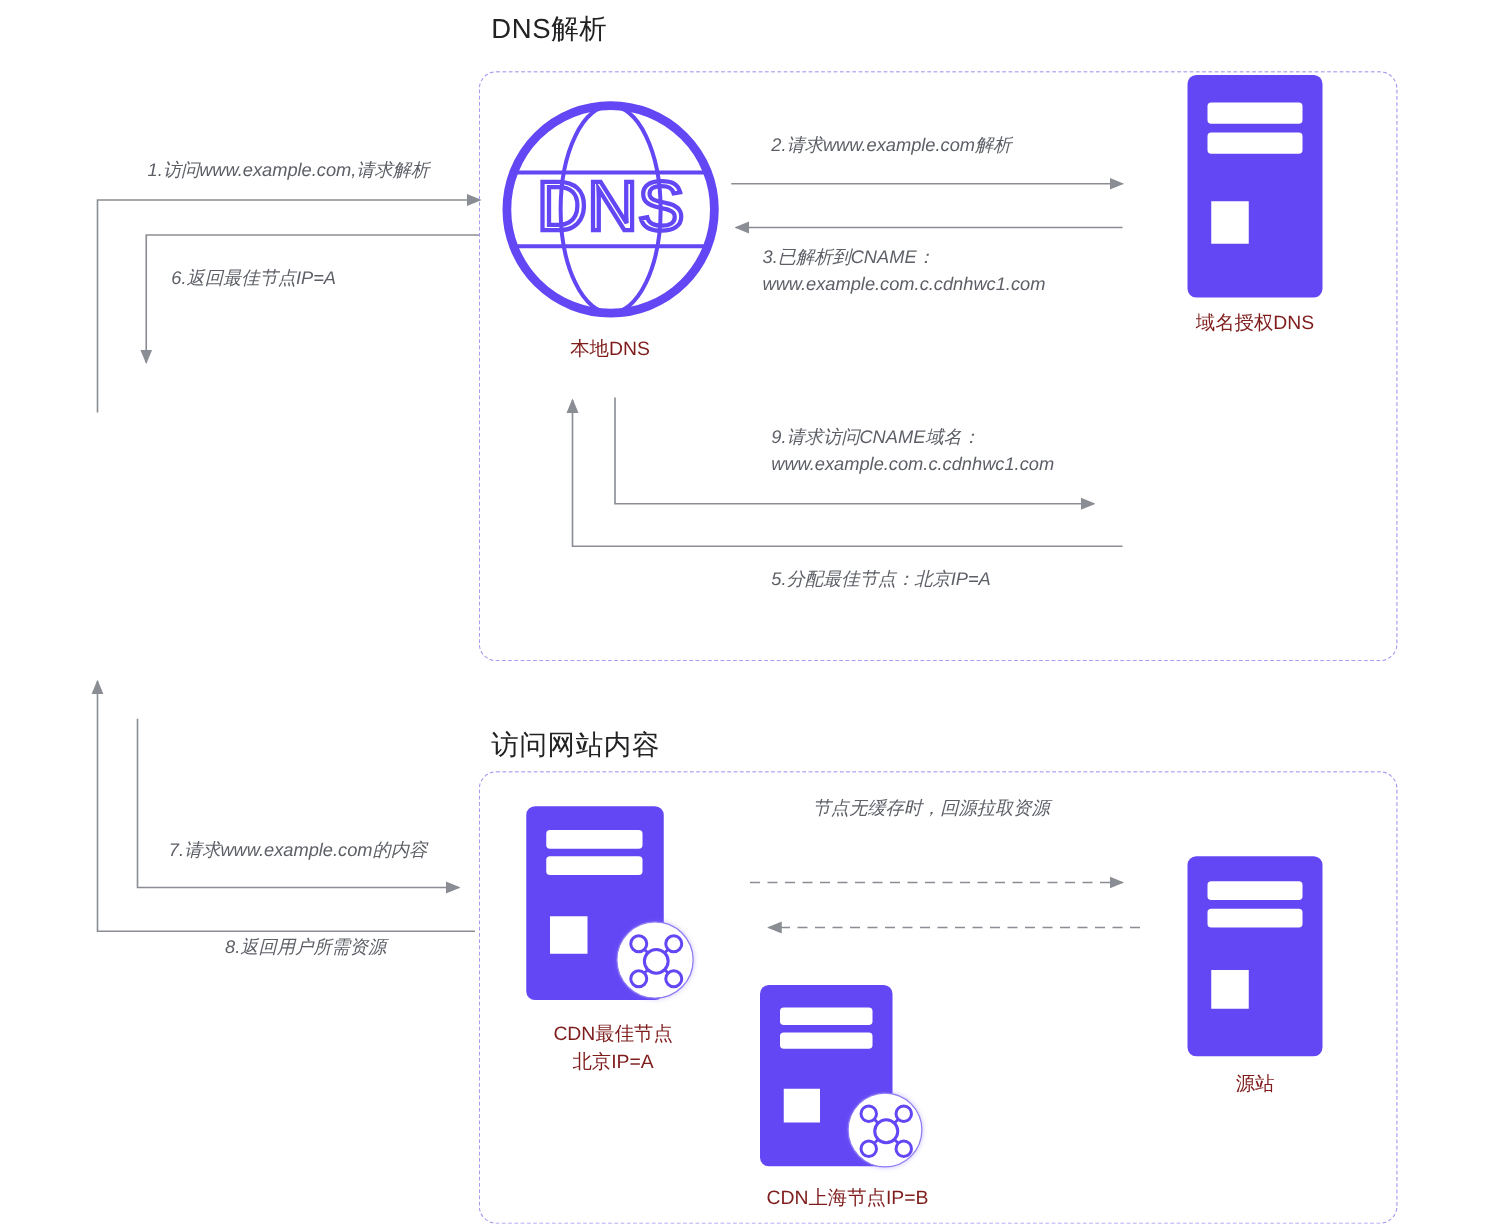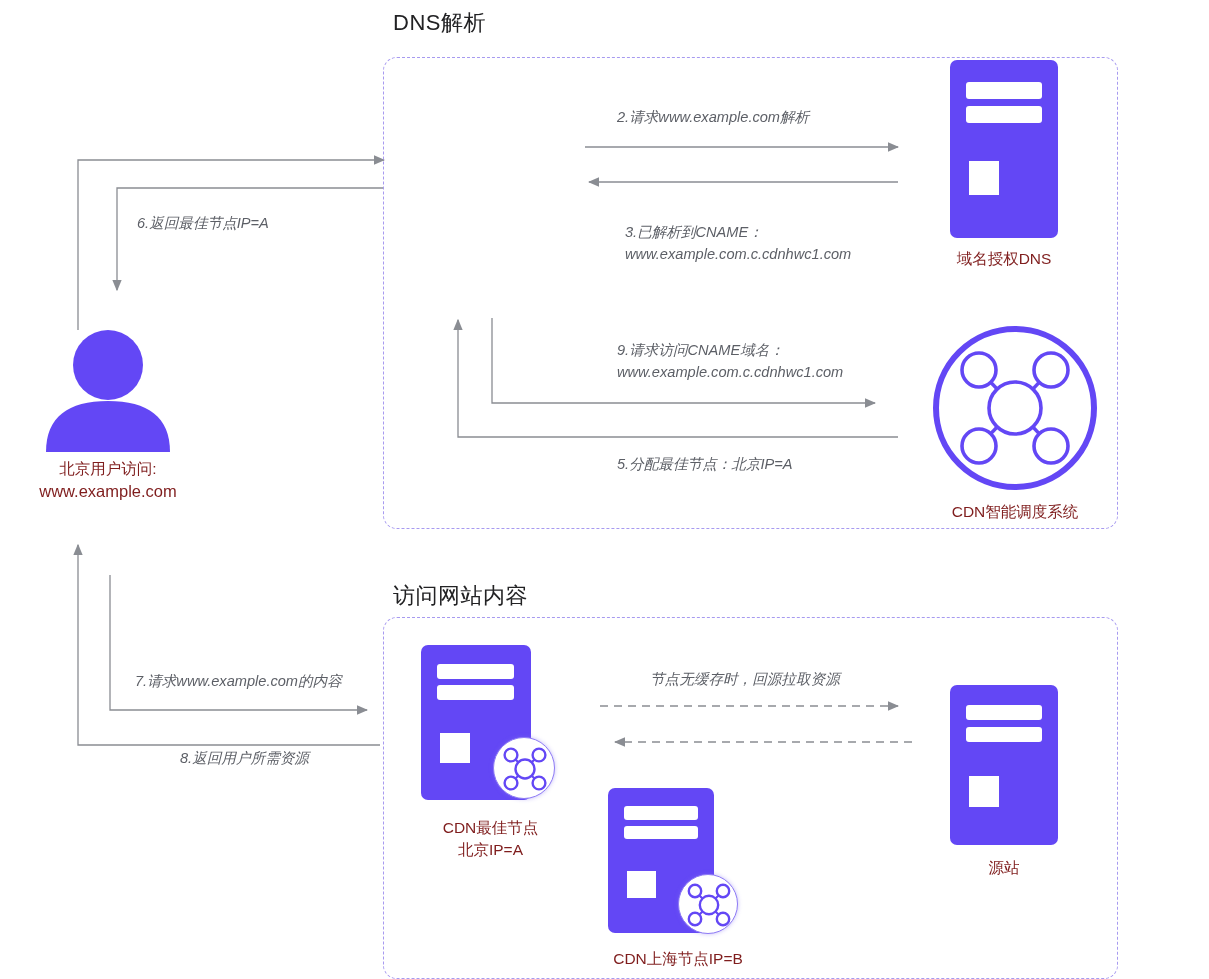--- a/index.html
+++ b/index.html
@@ -122,58 +122,43 @@
 
     <path d="M912,742 L615,742" fill="none" stroke="#8a8d93" stroke-width="1.3" stroke-dasharray="8 6" marker-end="url(#ahd)"></path>
   </svg>
 
   <div class="panel-title" style="left:393px; top:8px;">DNS解析</div>
   <div class="panel" style="left:383px; top:57px; width:735px; height:472px;"></div>
 
   <div class="panel-title" style="left:393px; top:581px;">访问网站内容</div>
   <div class="panel" style="left:383px; top:617px; width:735px; height:362px;"></div>
 
-  <div class="node" style="left:18px; top:322px; width:180px;">
-    <div class="node-icon" style="width:144px;height:130px;">
-      <svg viewBox="0 0 144 130" width="144" height="130">
-        <circle cx="72" cy="43" r="35" fill="#6347f5"></circle>
-        <path d="M10,130 C10,95 32,79 72,79 C112,79 134,95 134,130 Z" fill="#6347f5"></path>
+
+  <div class="node" style="left:388px; top:76px; width:200px;">
+    <div class="node-icon" style="width:183px;height:183px;">
+      <svg viewBox="0 0 183 183" width="183" height="183">
+        <circle cx="91.5" cy="91.5" r="83" fill="none" stroke="#6347f5" stroke-width="7"></circle>
+        <ellipse cx="91.5" cy="91.5" rx="40" ry="83" fill="none" stroke="#6347f5" stroke-width="3.2"></ellipse>
+        <line x1="12" y1="62" x2="171" y2="62" stroke="#6347f5" stroke-width="3.2"></line>
+        <line x1="12" y1="121" x2="171" y2="121" stroke="#6347f5" stroke-width="3.2"></line>
+        <text x="91.5" y="108" text-anchor="middle" font-family="Liberation Sans, sans-serif" font-size="56" fill="none" stroke="#6347f5" stroke-width="3.4">DNS</text>
       </svg>
     </div>
-    <div class="node-label">北京用户访问:</div>
-    <div class="node-label" style="margin-top:0;font-size:16.5px;">www.example.com</div>
-  </div>
-
+    <div class="node-label" style="margin-top:10px;">本地DNS</div>
+  </div>
 
   <div class="node" style="left:930px; top:60px; width:148px;">
     <div class="node-icon server" style="width:108px;height:178px;">
       <div class="bar bar1"></div>
       <div class="bar bar2"></div>
       <div class="sq"></div>
     </div>
     <div class="node-label" style="margin-top:10px;">域名授权DNS</div>
   </div>
 
-  <div class="node" style="left:915px; top:323px; width:200px;">
-    <div class="node-icon" style="width:170px;height:170px;">
-      <svg viewBox="0 0 170 170" width="170" height="170">
-        <circle cx="85" cy="85" r="79" fill="none" stroke="#6347f5" stroke-width="6"></circle>
-        <line x1="85" y1="85" x2="52" y2="50" stroke="#6347f5" stroke-width="3.4"></line>
-        <line x1="85" y1="85" x2="118" y2="50" stroke="#6347f5" stroke-width="3.4"></line>
-        <line x1="85" y1="85" x2="52" y2="120" stroke="#6347f5" stroke-width="3.4"></line>
-        <line x1="85" y1="85" x2="118" y2="120" stroke="#6347f5" stroke-width="3.4"></line>
-        <circle cx="85" cy="85" r="26" fill="#ffffff" stroke="#6347f5" stroke-width="3.6"></circle>
-        <circle cx="49" cy="47" r="17" fill="#ffffff" stroke="#6347f5" stroke-width="3.6"></circle>
-        <circle cx="121" cy="47" r="17" fill="#ffffff" stroke="#6347f5" stroke-width="3.6"></circle>
-        <circle cx="49" cy="123" r="17" fill="#ffffff" stroke="#6347f5" stroke-width="3.6"></circle>
-        <circle cx="121" cy="123" r="17" fill="#ffffff" stroke="#6347f5" stroke-width="3.6"></circle>
-      </svg>
-    </div>
-    <div class="node-label" style="margin-top:8px;">CDN智能调度系统</div>
-  </div>
 
   <div class="node" style="left:398px; top:645px; width:185px;">
     <div class="node-icon" style="width:140px;height:160px;">
       <div class="server" style="position:absolute;left:0;top:0;width:110px;height:155px;">
         <div class="bar bar1"></div>
         <div class="bar bar2"></div>
         <div class="sq"></div>
       </div>
       <div class="cdn-badge" style="left:72px;top:92px;width:62px;height:62px;">
         <svg viewBox="0 0 62 62" width="62" height="62">
@@ -219,36 +204,37 @@
 
   <div class="node" style="left:930px; top:643px; width:148px;margin-top:42px;">
     <div class="node-icon server" style="width:108px;height:160px;">
       <div class="bar bar1"></div>
       <div class="bar bar2"></div>
       <div class="sq"></div>
     </div>
     <div class="node-label" style="margin-top:12px;">源站</div>
   </div>
 
+  <div class="arrow-label" style="left:118px; top:126px;">1.访问www.example.com,请求解析</div>
 
   <div class="arrow-label" style="left:137px; top:212px;">6.返回最佳节点IP=A</div>
 
   <div class="arrow-label" style="left:617px; top:106px;">2.请求www.example.com解析</div>
 
-  <div class="arrow-label two" style="left:625px; top:196px;margin-top:26px;">
+  <div class="arrow-label two" style="left:610px; top:196px;">
     <div>3.已解析到CNAME：</div>
     <div>www.example.com.c.cdnhwc1.com</div>
   </div>
 
   <div class="arrow-label two" style="left:617px; top:340px;">
     <div>9.请求访问CNAME域名：</div>
     <div>www.example.com.c.cdnhwc1.com</div>
   </div>
 
   <div class="arrow-label" style="left:617px; top:453px;">5.分配最佳节点：北京IP=A</div>
 
   <div class="arrow-label" style="left:135px; top:670px;">7.请求www.example.com的内容</div>
 
   <div class="arrow-label" style="left:135px; top:747px;margin-left:45px;">8.返回用户所需资源</div>
 
-  <div class="arrow-label" style="left:650px; top:668px;">节点无缓存时，回源拉取资源</div>
+  <div class="arrow-label" style="left:650px; top:636px;">节点无缓存时，回源拉取资源</div>
 
 </div>
 
 </body></html>

